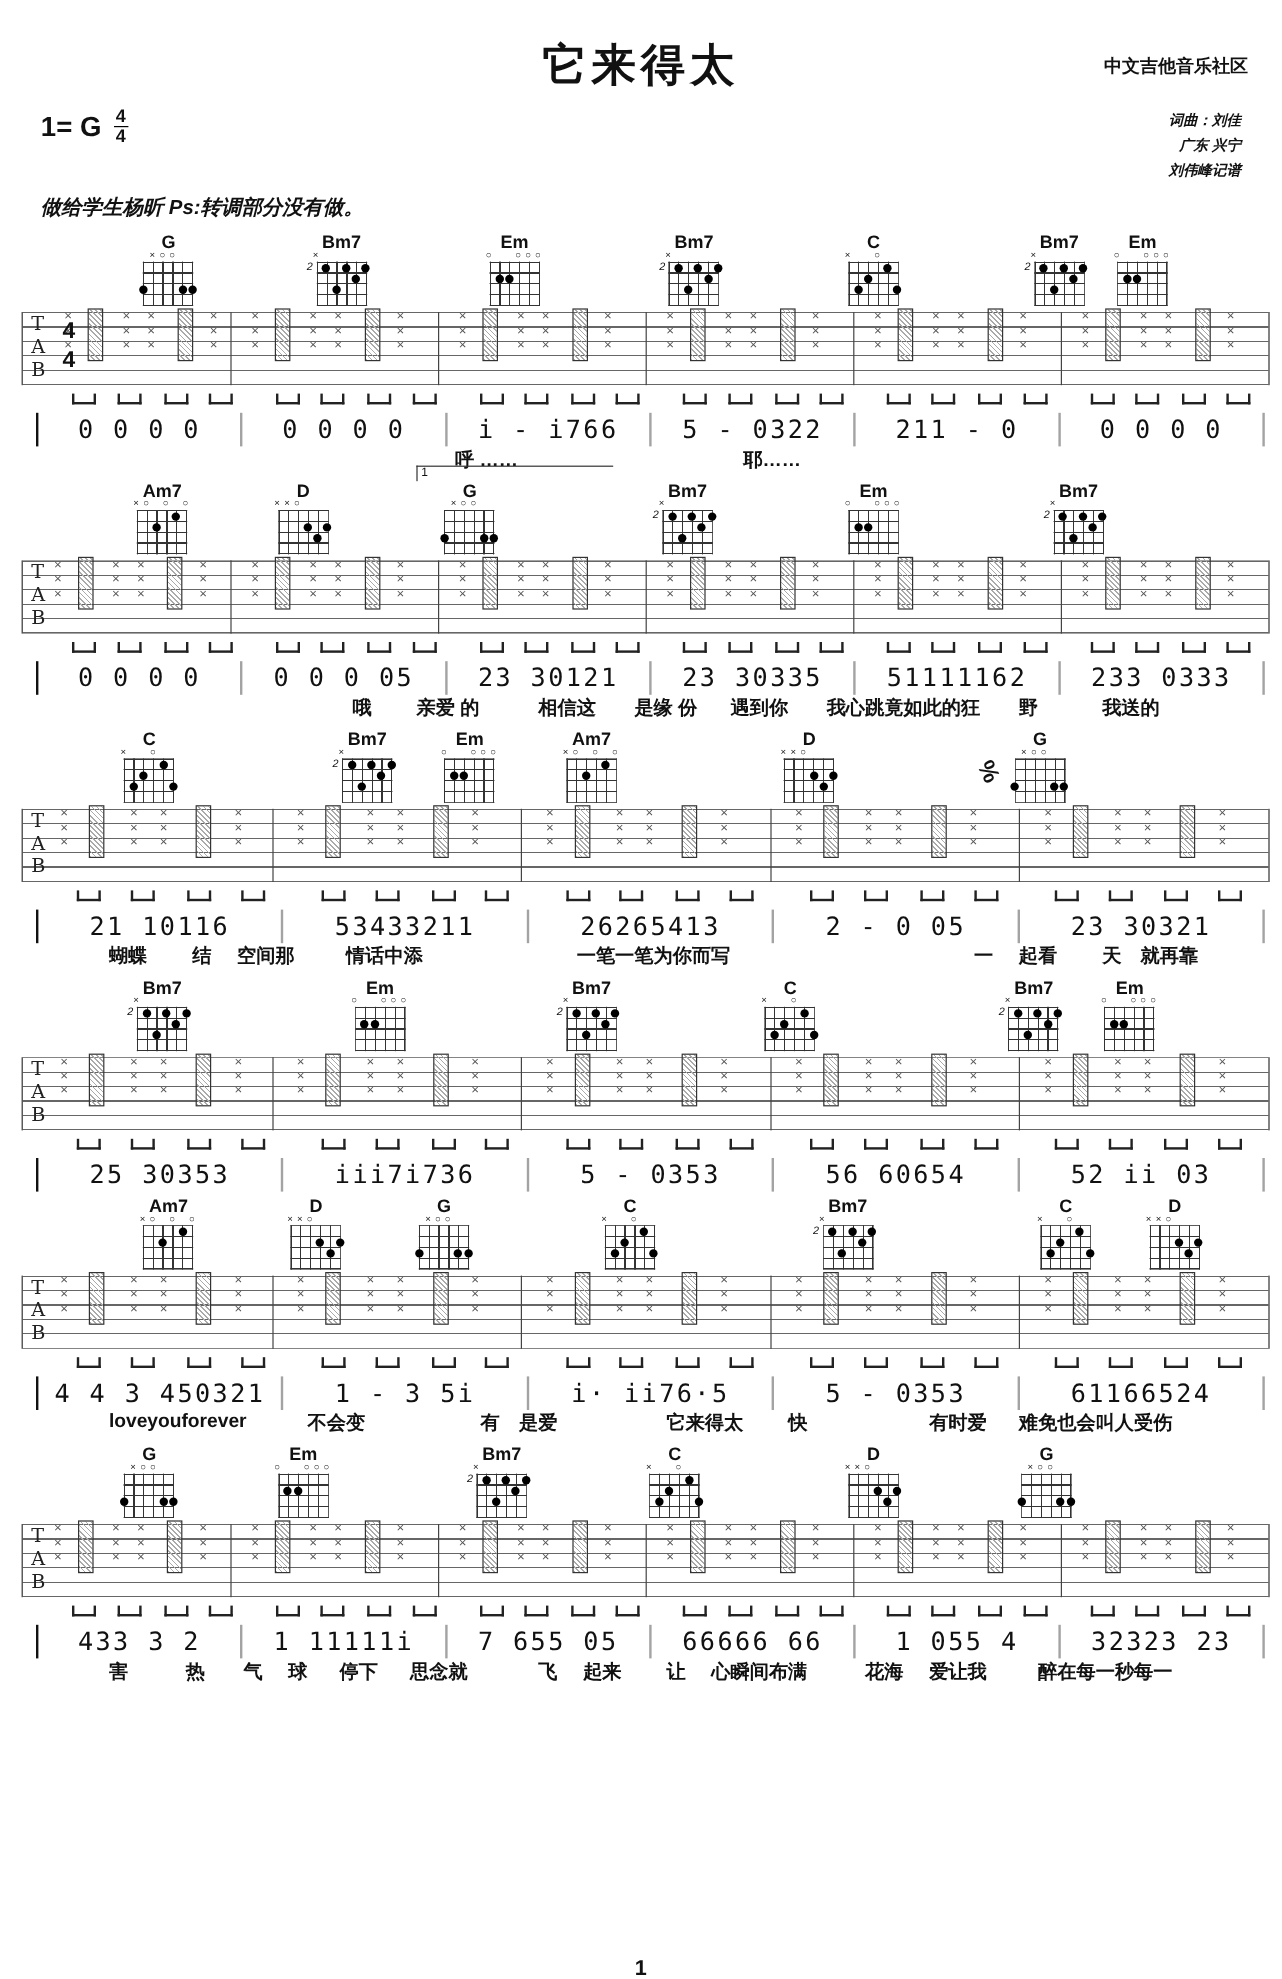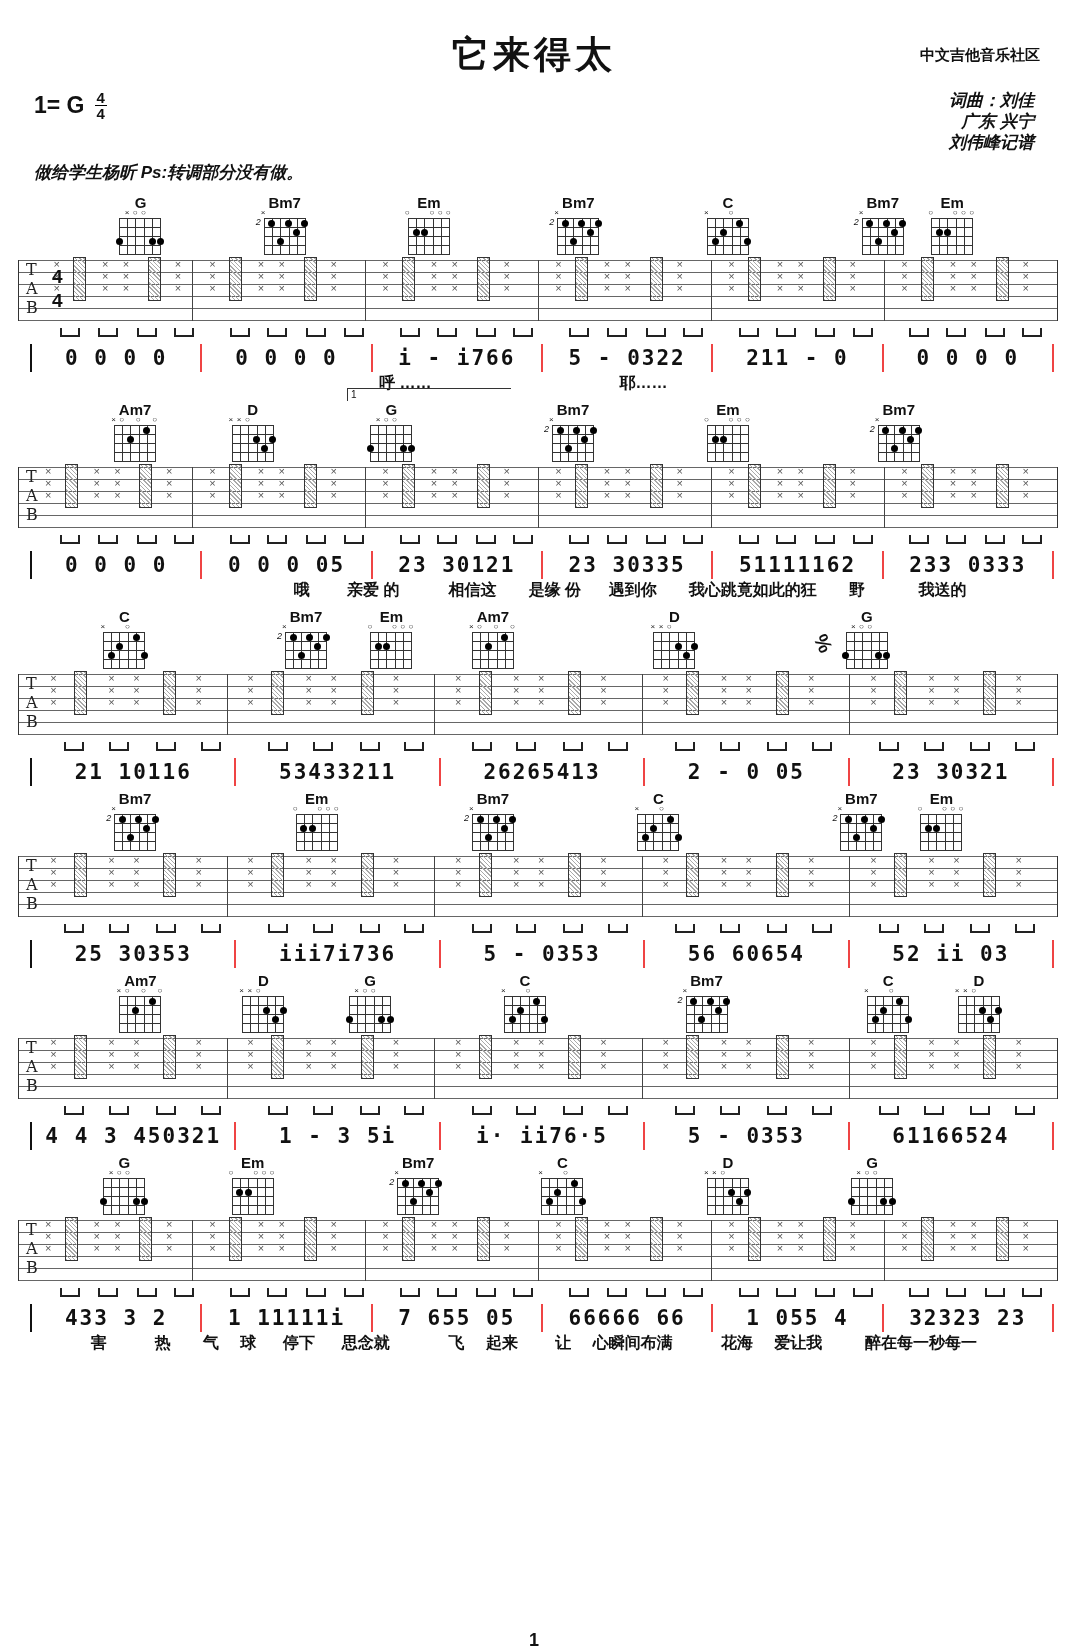--- a/index.html
+++ b/index.html
@@ -11,21 +11,21 @@
   .community{position:absolute;top:16px;right:28px;font-size:15px;font-weight:bold;}
   .title{margin:30px 0 0 0;text-align:center;font-family:"DejaVu Serif",serif;
          font-size:37px;font-weight:bold;letter-spacing:4px;}
   .subtitle{text-align:center;font-size:19px;font-weight:bold;margin-top:6px;}
   .meta-row{display:flex;justify-content:space-between;align-items:flex-start;
             padding:10px 34px 0 34px;}
   .key{font-size:23px;font-weight:bold;display:flex;align-items:center;gap:10px;}
   .timesig{display:inline-flex;flex-direction:column;align-items:center;
            font-size:15px;line-height:15px;font-weight:bold;}
   .timesig .tsn{border-bottom:1.5px solid #000;padding:0 2px;}
-  .credits{font-size:17px;font-weight:bold;font-style:italic;text-align:right;line-height:21px;}
+  .credits{font-size:12px;font-weight:bold;font-style:italic;text-align:right;line-height:21px;}
   .note{font-size:17px;font-weight:bold;font-style:italic;padding:8px 0 0 34px;}
 
   
   #systems{margin-top:12px;}
   .system{position:relative;margin-bottom:6px;}
   .chordrow{position:relative;height:64px;}
   .chord{position:absolute;top:0;width:46px;text-align:center;}
   .cname{font-size:15px;font-weight:bold;line-height:14px;margin-bottom:2px;}
   .segno{position:absolute;left:-30px;top:22px;display:inline-block;
          transform:rotate(65deg);font-size:20px;font-weight:bold;}
@@ -47,22 +47,22 @@
      background:repeating-linear-gradient(to bottom,#666 0 1px,transparent 1px 12px);
      background-size:100% 61px;background-repeat:no-repeat;}
   .bar{position:absolute;top:0;bottom:0;width:1px;background:#444;}
   .xcol{position:absolute;top:-2px;font-size:11px;line-height:12px;color:#555;white-space:pre;text-align:center;}
   .hrect{position:absolute;top:-3px;width:11px;height:42px;border:1px solid #333;
      background:repeating-linear-gradient(45deg,#aaa 0 1px,transparent 1px 3px);}
   .beams{position:relative;height:16px;margin:2px 10px 0 40px;}
   .ubeam{position:absolute;top:2px;width:16px;height:7px;border:2px solid #222;border-top:none;}
 
   .numrow{display:flex;margin:2px 14px 0 30px;border-left:2px solid #111;}
-  .mcell{flex:1;border-right:2px solid #ef4444;text-align:center;
-     font-family:"DejaVu Sans Mono",monospace;font-weight:bold;font-size:21px;
+  .mcell{flex:1;border-right:2px solid #a3a3a3;text-align:center;
+     font-family:"DejaVu Sans Mono",monospace;font-weight:normal;font-size:21px;
      letter-spacing:2px;padding:2px 0;white-space:nowrap;overflow:hidden;}
   .lyricrow{position:relative;height:24px;margin:1px 0 0 0;}
   .lyr{position:absolute;top:0;font-size:16px;font-weight:600;white-space:nowrap;}
   .volta{position:absolute;left:32.5%;width:15%;bottom:-4px;height:12px;
      border-top:1.5px solid #333;border-left:1.5px solid #333;
      font-size:10px;text-align:left;padding-left:3px;line-height:12px;}
 
   .pageno{position:absolute;bottom:28px;left:0;right:0;text-align:center;
      font-size:18px;font-weight:bold;}
 </style>
@@ -702,20 +702,31 @@
           <div class="ubeam" style="left: 91.4%;"></div>
           <div class="ubeam" style="left: 95.8%;"></div>
         </div>
         <div class="numrow">
           <div class="mcell">21 10116</div>
           <div class="mcell">53433211</div>
           <div class="mcell">26265413</div>
           <div class="mcell">2 - 0 05</div>
           <div class="mcell">23 30321</div>
         </div>
+        <div class="lyricrow">
+          <span class="lyr" style="left: 8.5%;">蝴蝶</span>
+          <span class="lyr" style="left: 15%;">结</span>
+          <span class="lyr" style="left: 18.5%;">空间那</span>
+          <span class="lyr" style="left: 27%;">情话中添</span>
+          <span class="lyr" style="left: 45%;">一笔一笔为你而写</span>
+          <span class="lyr" style="left: 76%;">一</span>
+          <span class="lyr" style="left: 79.5%;">起看</span>
+          <span class="lyr" style="left: 86%;">天</span>
+          <span class="lyr" style="left: 89%;">就再靠</span>
+        </div>
       </div>
       <div class="system">
         <div class="chordrow">
           <div class="chord" style="left: 10.5%;">
             <div class="cname">Bm7</div>
             <div class="diagram">
               <span class="marker" style="left: -3px;">×</span>
               <span class="basefret">2</span>
               <span class="dot" style="left: 4.7px; top: 1.5px;"></span>
               <span class="dot" style="left: 21.1px; top: 1.5px;"></span>
@@ -1080,20 +1091,30 @@
           <div class="ubeam" style="left: 86.8%;"></div>
           <div class="ubeam" style="left: 91.4%;"></div>
           <div class="ubeam" style="left: 95.8%;"></div>
         </div>
         <div class="numrow">
           <div class="mcell">4 4 3 450321</div>
           <div class="mcell">1 - 3 5i</div>
           <div class="mcell">i· ii76·5</div>
           <div class="mcell">5 - 0353</div>
           <div class="mcell">61166524</div>
+        </div>
+        <div class="lyricrow">
+          <span class="lyr" style="left: 8.5%;">loveyouforever</span>
+          <span class="lyr" style="left: 24%;">不会变</span>
+          <span class="lyr" style="left: 37.5%;">有</span>
+          <span class="lyr" style="left: 40.5%;">是爱</span>
+          <span class="lyr" style="left: 52%;">它来得太</span>
+          <span class="lyr" style="left: 61.5%;">快</span>
+          <span class="lyr" style="left: 72.5%;">有时爱</span>
+          <span class="lyr" style="left: 79.5%;">难免也会叫人受伤</span>
         </div>
       </div>
       <div class="system">
         <div class="chordrow">
           <div class="chord" style="left: 9.5%;">
             <div class="cname">G</div>
             <div class="diagram">
               <span class="marker" style="left: 5.2px;">×</span>
               <span class="marker" style="left: 13.4px;">○</span>
               <span class="marker" style="left: 21.6px;">○</span>

